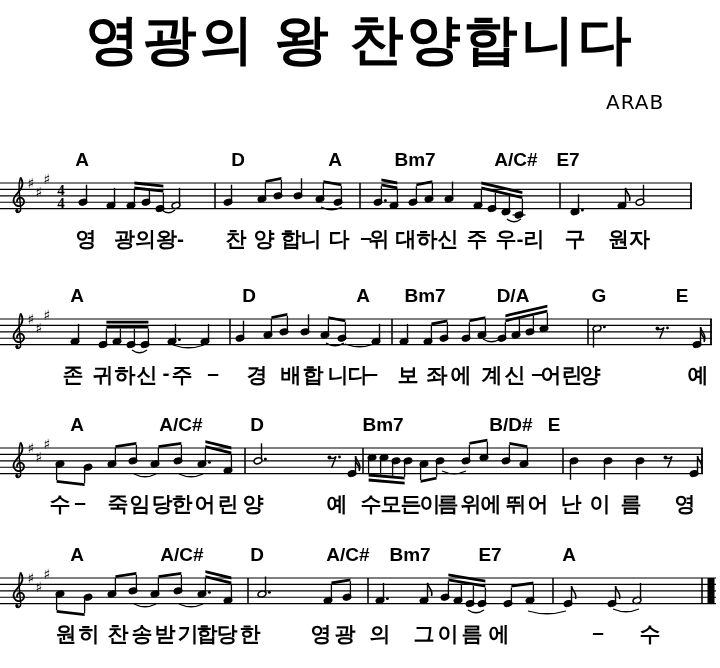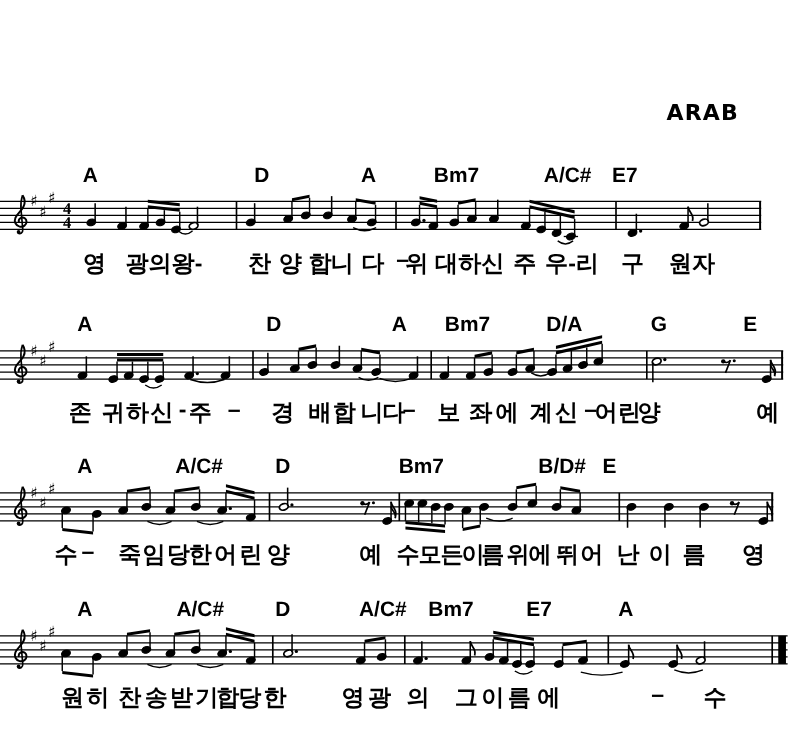--- a/index.html
+++ b/index.html
@@ -2,31 +2,32 @@
 <html><head>
 <meta charset="utf-8">
 <style>
   html,body{margin:0;padding:0;background:#fff;}
   #page{position:relative;width:720px;height:668px;background:#ffffff;overflow:hidden;
         font-family:"Liberation Sans",sans-serif;color:#000;}
   .title{position:absolute;left:50%;top:4px;transform:translateX(-50%);
          font-size:54px;font-weight:bold;letter-spacing:3px;white-space:nowrap;
          font-family:"Liberation Sans",sans-serif;}
   .byline{position:absolute;left:606px;top:90px;font-size:20px;letter-spacing:1px;
-          font-family:"DejaVu Sans",sans-serif;font-weight:700;}
+          font-family:"DejaVu Sans",sans-serif;font-weight:400;}
   .chord{position:absolute;transform:translateX(-50%);font-size:19px;font-weight:bold;
          white-space:nowrap;font-family:"Liberation Sans",sans-serif;}
   .lyric{position:absolute;transform:translateX(-50%);font-size:21px;font-weight:bold;
          white-space:nowrap;font-family:"Liberation Sans",sans-serif;}
   svg{position:absolute;left:0;top:0;}
 </style>
 </head>
 <body>
 
 <div id="page">
+  <div class="title">영광의 왕 찬양합니다</div>
   <div class="byline">ARAB</div>
   <svg id="notation" width="720" height="668" viewBox="0 0 720 668">
       <line x1="0" y1="183" x2="692" y2="183" stroke="#000000" stroke-width="1.15"></line>
       <line x1="0" y1="189.4" x2="692" y2="189.4" stroke="#000000" stroke-width="1.15"></line>
       <line x1="0" y1="195.8" x2="692" y2="195.8" stroke="#000000" stroke-width="1.15"></line>
       <line x1="0" y1="202.2" x2="692" y2="202.2" stroke="#000000" stroke-width="1.15"></line>
       <line x1="0" y1="208.6" x2="692" y2="208.6" stroke="#000000" stroke-width="1.15"></line>
       <g transform="translate(9 183)">
         <path d="M11.5 -5.5 C13.6 -2.4 14 1.6 12.3 5 C10.4 8.8 6.4 11.6 5 15 C3.6 18.4 5.3 22.2 8.8 23 C12.3 23.8 15.1 21.4 15.1 18.6 C15.1 15.8 12.6 14.2 10.4 14.9 C8.5 15.5 7.5 17.4 8.3 19.2" fill="none" stroke="#000000" stroke-width="1.8"></path>
         <path d="M11.5 -5.5 C10.1 -1.5 9.7 2.5 10.1 7.5 L11.7 25.5 C12 28.5 9.4 30.3 7.3 28.8" fill="none" stroke="#000000" stroke-width="1.5"></path>

